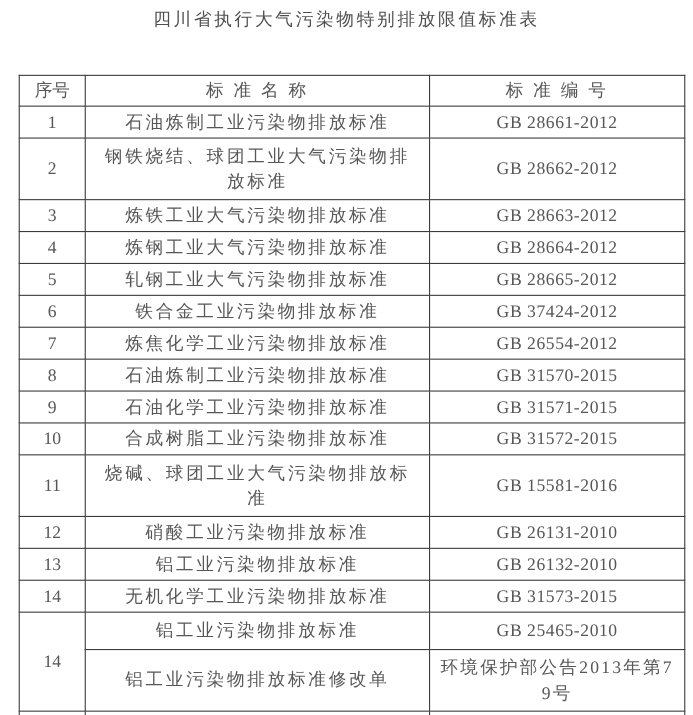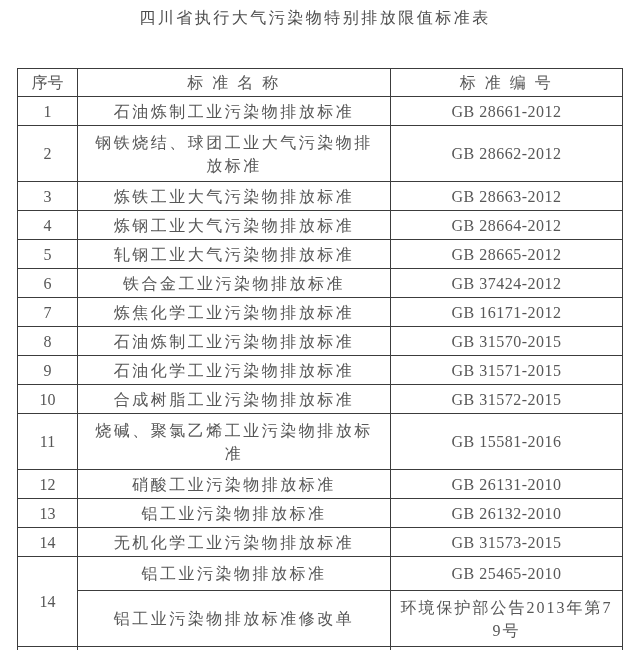--- a/index.html
+++ b/index.html
@@ -83,40 +83,40 @@
         <td class="cell-code">GB 28665-2012</td>
       </tr>
       <tr class="h29">
         <td class="cell-no">6</td>
         <td class="cell-name">铁合金工业污染物排放标准</td>
         <td class="cell-code">GB 37424-2012</td>
       </tr>
       <tr class="h29">
         <td class="cell-no">7</td>
         <td class="cell-name">炼焦化学工业污染物排放标准</td>
-        <td class="cell-code">GB 16171-2012</td>
+        <td class="cell-code">GB 26554-2012</td>
       </tr>
       <tr class="h29">
         <td class="cell-no">8</td>
         <td class="cell-name">石油炼制工业污染物排放标准</td>
         <td class="cell-code">GB 31570-2015</td>
       </tr>
       <tr class="h29">
         <td class="cell-no">9</td>
         <td class="cell-name">石油化学工业污染物排放标准</td>
         <td class="cell-code">GB 31571-2015</td>
       </tr>
       <tr class="h29">
         <td class="cell-no">10</td>
         <td class="cell-name">合成树脂工业污染物排放标准</td>
         <td class="cell-code">GB 31572-2015</td>
       </tr>
       <tr class="h56">
         <td class="cell-no">11</td>
-        <td class="cell-name">烧碱、聚氯乙烯工业污染物排放标准</td>
+        <td class="cell-name">烧碱、球团工业大气污染物排放标准</td>
         <td class="cell-code">GB 15581-2016</td>
       </tr>
       <tr class="h29">
         <td class="cell-no">12</td>
         <td class="cell-name">硝酸工业污染物排放标准</td>
         <td class="cell-code">GB 26131-2010</td>
       </tr>
       <tr class="h29">
         <td class="cell-no">13</td>
         <td class="cell-name">铝工业污染物排放标准</td>

